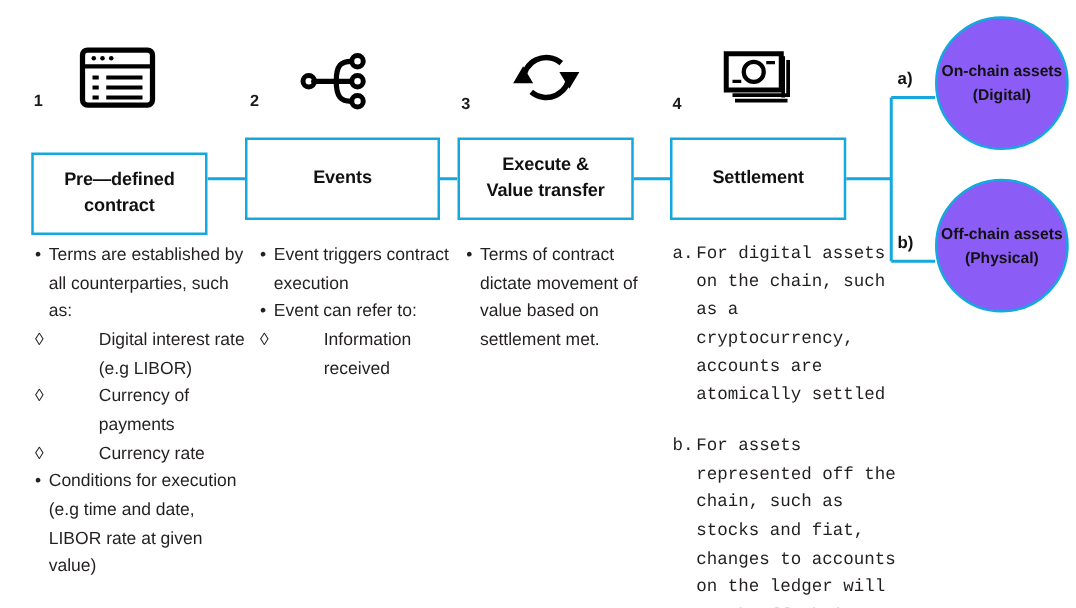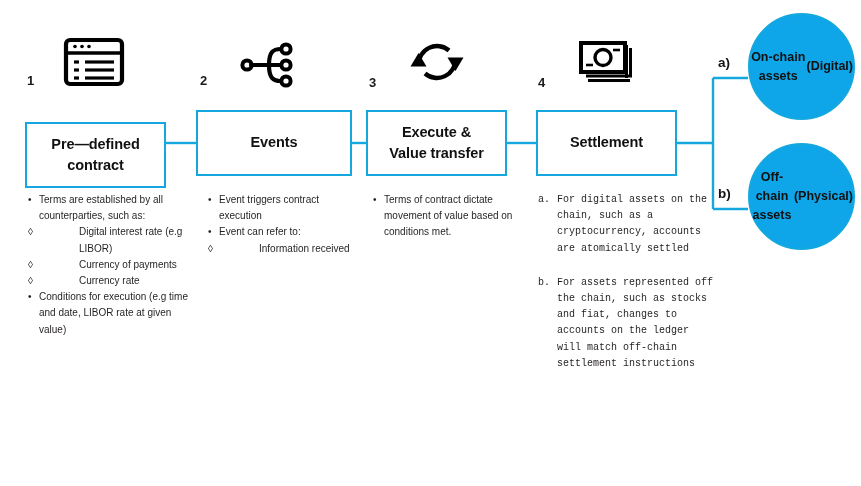--- a/index.html
+++ b/index.html
@@ -61,23 +61,23 @@
     position: absolute;
     color: #000000;
   }
 
   
   .outcome-circle {
     position: absolute;
     box-sizing: border-box;
     border: 2.4px solid #15a8de;
     border-radius: 50%;
-    background: #0ea5e9;
+    background: #8b5cf6;
     display: flex;
-    flex-direction: row;
+    flex-direction: column;
     align-items: center;
     justify-content: center;
     text-align: center;
   }
   .outcome-circle .oc-line1 {
     font-size: 12.5px;
     font-weight: bold;
     color: #111111;
     line-height: 1.5;
   }
@@ -90,21 +90,21 @@
   .branch-label {
     position: absolute;
     font-size: 13.5px;
     font-weight: bold;
     color: #111111;
   }
 
   
   .text-col {
     position: absolute;
-    font-size: 10px;
+    font-size: 14px;
     color: #231f20;
     line-height: 1.62;
   }
   .tc-item {
     display: block;
     position: relative;
     margin-bottom: 0px;
   }
   .tc-bullet {
     padding-left: 11px;
@@ -256,21 +256,21 @@
       <div class="tc-item tc-sub"><span class="mk">◊</span><span>Currency of payments</span></div>
       <div class="tc-item tc-sub"><span class="mk">◊</span><span>Currency rate</span></div>
       <div class="tc-item tc-bullet"><span class="mk">•</span><span>Conditions for execution (e.g time and date, LIBOR rate at given value)</span></div>
     </div>
   <div class="text-col" id="col1" style="left:208px; top:192px; width:152px;">
       <div class="tc-item tc-bullet"><span class="mk">•</span><span>Event triggers contract execution</span></div>
       <div class="tc-item tc-bullet"><span class="mk">•</span><span>Event can refer to:</span></div>
       <div class="tc-item tc-sub"><span class="mk">◊</span><span>Information received</span></div>
     </div>
   <div class="text-col" id="col2" style="left:373px; top:192px; width:150px;">
-      <div class="tc-item tc-bullet"><span class="mk">•</span><span>Terms of contract dictate movement of value based on conditions met.</span></div>
+      <div class="tc-item tc-bullet"><span class="mk">•</span><span>Terms of contract dictate movement of value based on settlement met.</span></div>
     </div>
   <div class="text-col" id="col3" style="left:538px; top:192px; width:180px;font-family:Liberation Mono, monospace;">
       <div class="tc-item tc-alpha"><span class="mk">a.</span><span>For digital assets on the chain, such as a cryptocurrency, accounts are atomically settled</span></div>
       <div class="tc-gap"></div>
       <div class="tc-item tc-alpha"><span class="mk">b.</span><span>For assets represented off the chain, such as stocks and fiat, changes to accounts on the ledger will match off-chain settlement instructions</span></div>
     </div>
 
 </div>
 
 </body></html>

